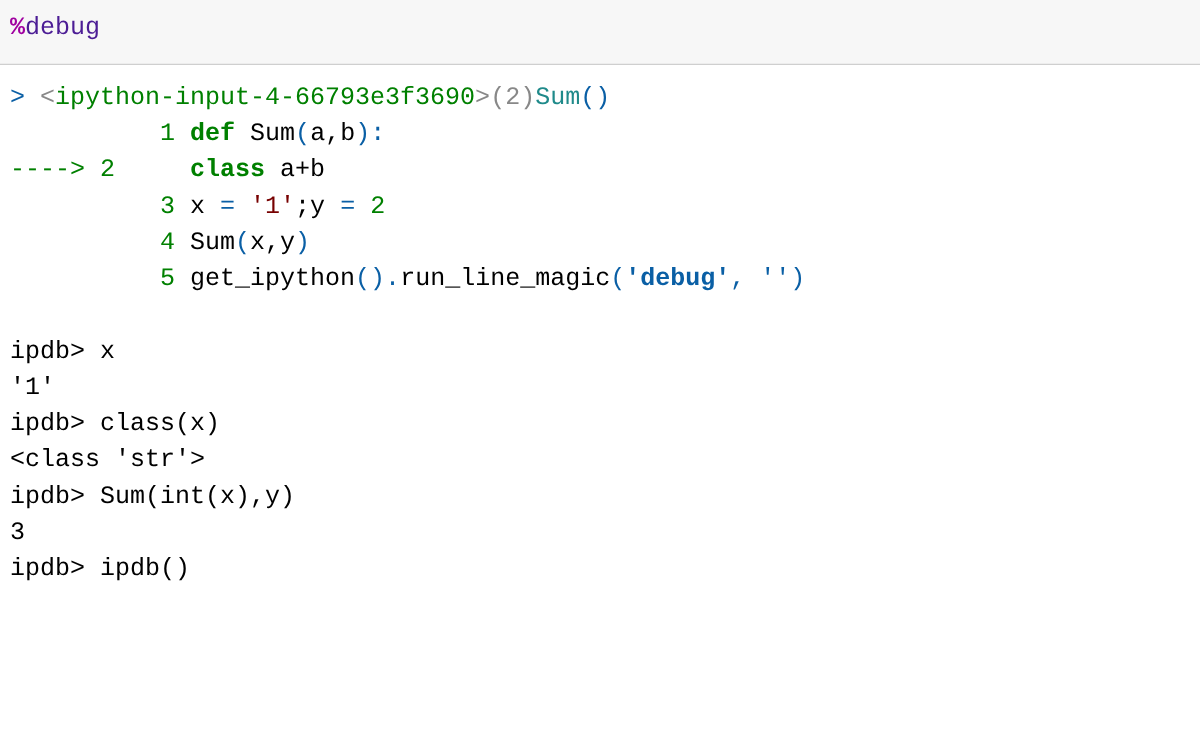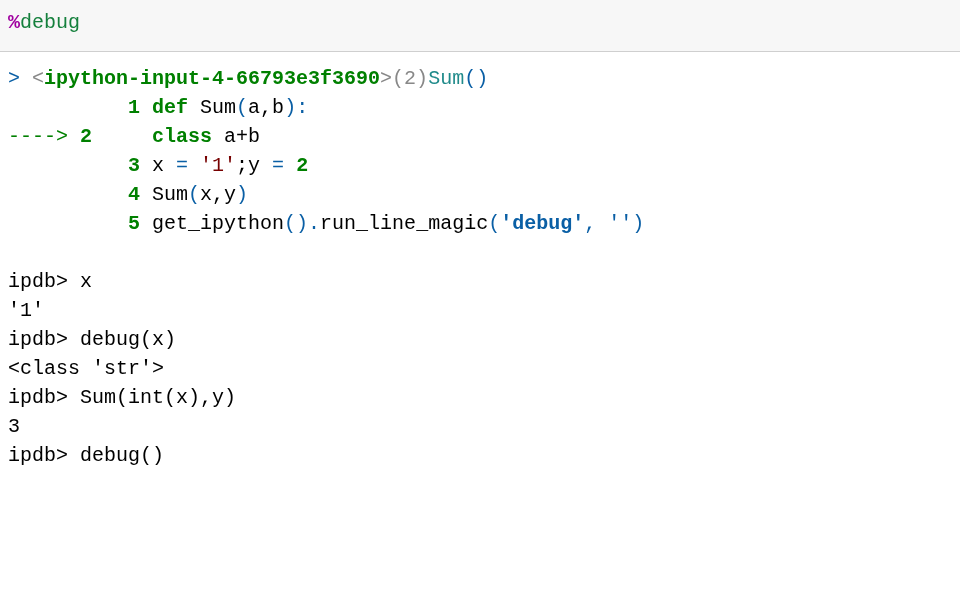--- a/index.html
+++ b/index.html
@@ -11,46 +11,46 @@
       color: #000;
       width: 960px;
       height: 590px;
     }
     .input-cell {
       background: #f7f7f7;
       border-bottom: 1px solid #cfcfcf;
       padding: 8px 8px 14px 8px;
     }
     .input-cell .magic { color: #a000a0; }
-    .input-cell .magic-cmd { color: #15803d; margin-top: 28px; }
+    .input-cell .magic-cmd { color: #4c1d95; margin-top: 28px; }
     .output-cell {
       padding: 12px 8px;
       white-space: pre;
       font-family: "Courier New", Consolas, monospace;
     }
     .grey { color: #888; }
     .teal { color: #1f8a8a; }
-    .green { color: #008000; font-weight: bold; }
+    .green { color: #008000; }
     .darkred { color: #770000; }
     .blue { color: #0a5fa5; }
     .arrow { color: #008000; }
     .black { color: #000; }
     .bold { font-weight: bold; }
   </style>
 </head>
 <body>
 
 <div class="input-cell"><span class="magic bold">%</span><span class="magic-cmd">debug</span></div>
 
 <div class="output-cell"><span class="blue">&gt; </span><span class="grey">&lt;</span><span class="green">ipython-input-4-66793e3f3690</span><span class="grey">&gt;</span><span class="grey">(2)</span><span class="teal">Sum</span><span class="blue">()</span>
 <span>          </span><span class="green">1</span><span> </span><span class="green bold">def</span><span class="black"> Sum</span><span class="blue">(</span><span class="black">a,b</span><span class="blue">)</span><span class="blue">:</span>
 <span class="arrow">----&gt; </span><span class="green">2</span><span>     </span><span class="green bold">class</span><span class="black"> a+b</span>
 <span>          </span><span class="green">3</span><span class="black"> x </span><span class="blue">=</span><span class="darkred"> '1'</span><span class="black">;y </span><span class="blue">=</span><span class="green"> 2</span>
 <span>          </span><span class="green">4</span><span class="black"> Sum</span><span class="blue">(</span><span class="black">x,y</span><span class="blue">)</span>
 <span>          </span><span class="green">5</span><span class="black"> get_ipython</span><span class="blue">()</span><span class="blue">.</span><span class="black">run_line_magic</span><span class="blue">(</span><span class="blue bold">'debug'</span><span class="blue">, </span><span class="blue">''</span><span class="blue">)</span>
 
 <span class="black">ipdb&gt; </span><span class="black">x</span>
 <span class="black">'1'</span>
-<span class="black">ipdb&gt; </span><span class="black">debug(x)</span>
+<span class="black">ipdb&gt; </span><span class="black">class(x)</span>
 <span class="black">&lt;class 'str'&gt;</span>
 <span class="black">ipdb&gt; </span><span class="black">Sum(int(x),y)</span>
 <span class="black">3</span>
-<span class="black">ipdb&gt; </span><span class="black">debug()</span></div>
+<span class="black">ipdb&gt; </span><span class="black">ipdb()</span></div>
 
 </body></html>

